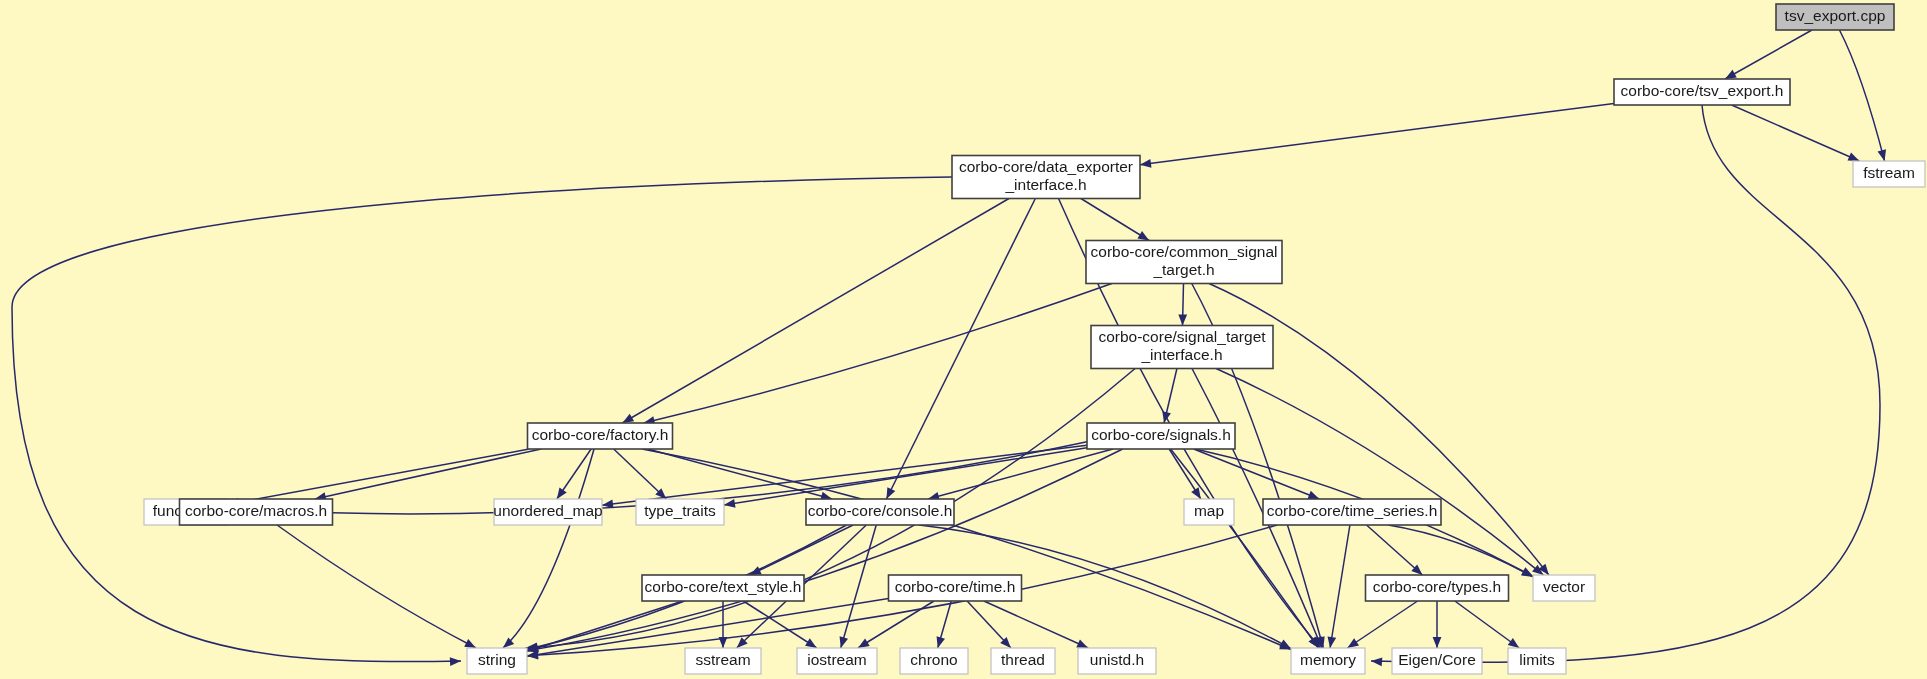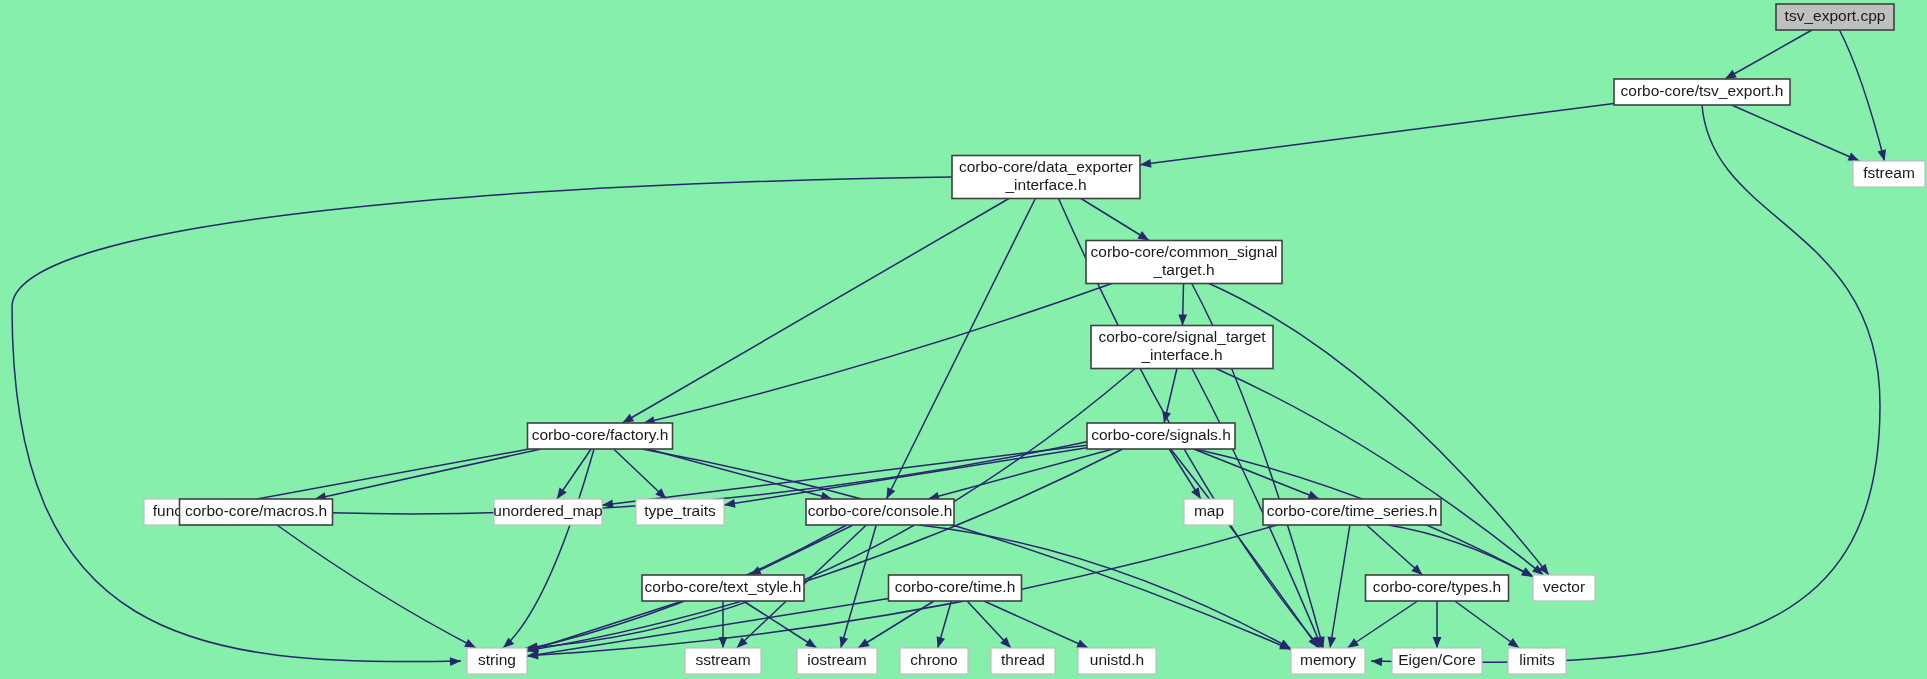--- a/index.html
+++ b/index.html
@@ -4,21 +4,21 @@
 <style>
   html, body {
     margin: 0;
     padding: 0;
     background: #ffffff;
   }
   #graph-root {
     position: relative;
     width: 1927px;
     height: 679px;
-    background: #86efac;
+    background: #fef9c3;
     font-family: "Liberation Sans", sans-serif;
     overflow: hidden;
   }
   svg#graph-svg {
     position: absolute;
     left: 0;
     top: 0;
     width: 1927px;
     height: 679px;
     display: block;

